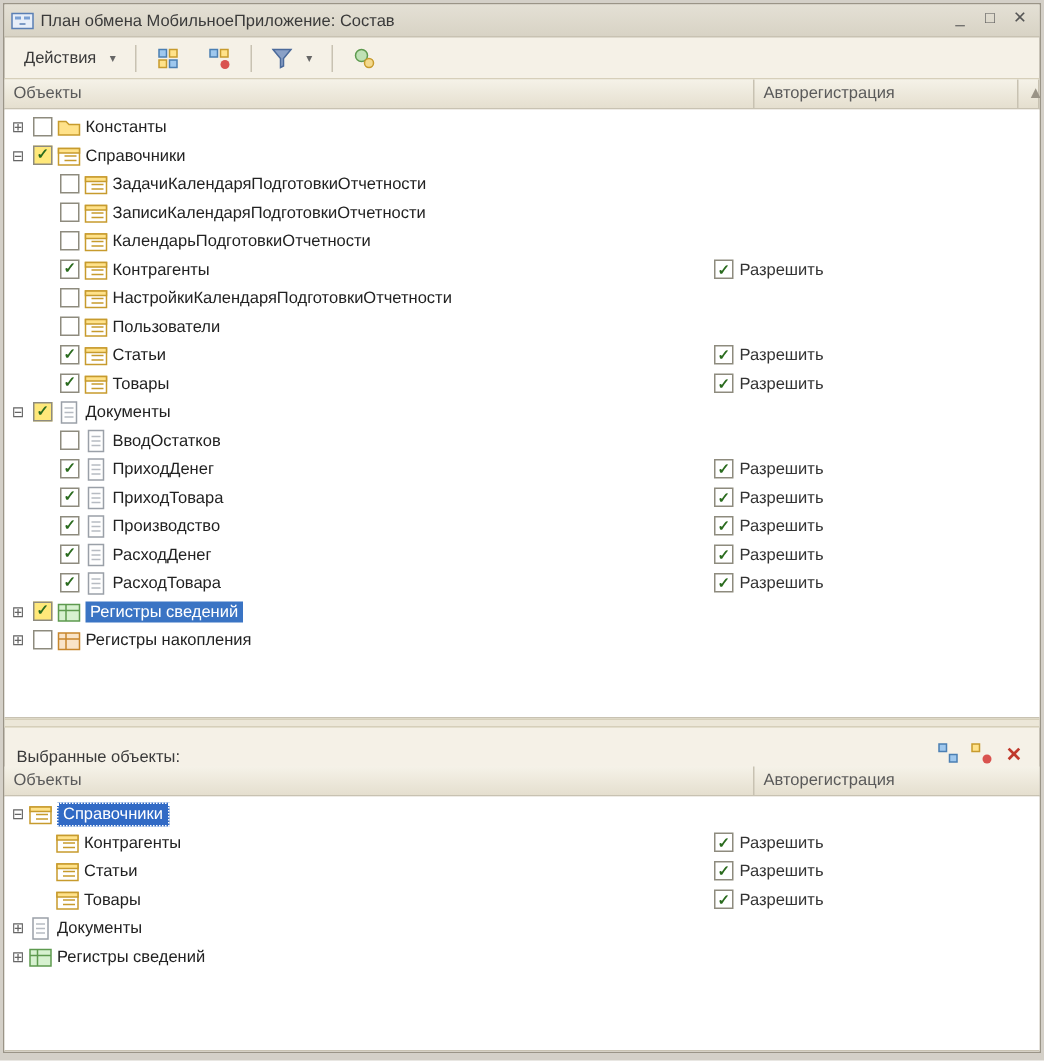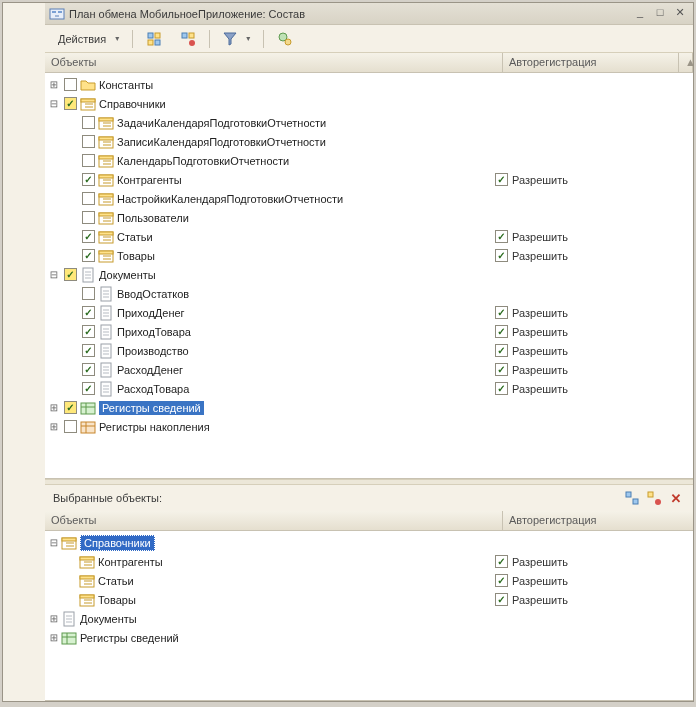--- a/index.html
+++ b/index.html
@@ -9,21 +9,21 @@
     font-size: 11px;
     background: #d4d0c8;
     width: 696px; height: 707px;
     overflow: hidden;
   }
   .window {
     width: 692px; height: 700px;
     margin: 2px;
     background: #f5f1e7;
     border: 1px solid #9a9487;
-    display: flex; flex-direction: column; padding-left: 42px;
+    display: flex; flex-direction: column;
   }
   .titlebar {
     height: 22px;
     background: linear-gradient(#e4e0d5,#d8d3c5);
     border-bottom: 1px solid #c8c2b2;
     display: flex; align-items: center;
     padding: 0 4px;
   }
   .titlebar .ticon { margin-right:4px; }
   .titlebar .title { flex:1; color:#3a3a3a; font-weight:normal; }
@@ -100,21 +100,21 @@
     display:inline-flex; align-items:center; justify-content:center;
     margin:0 3px; cursor:pointer;
     font-size:10px; line-height:10px;
   }
   .chk.on::after { content:"✓"; color:#2a6b1e; font-weight:bold;}
   .chk.yellow { background:#ffe87a; }
   .chk.yellow::after { content:"✓"; color:#2a6b1e; font-weight:bold;}
   .ticon { width:16px; height:16px; display:inline-flex; align-items:center; justify-content:center; margin-right:3px;}
   .label { color:#222; }
   .cell-obj { flex:1; display:flex; align-items:center; padding-left:2px;}
-  .cell-auto { width:198px; display:flex; align-items:center;}
+  .cell-auto { width:217px; display:flex; align-items:center;}
   .auto-chk {
     width:13px; height:13px; border:1px solid #8e8b7e; background:#fff;
     display:inline-flex; align-items:center; justify-content:center;
     margin-right:4px; cursor:pointer; font-size:10px;
   }
   .auto-chk.on::after{content:"✓"; color:#2a6b1e; font-weight:bold;}
   .deny-ico {
     width:13px; height:13px; border-radius:50%;
     background:#f6a23c; border:1px solid #d17f1a;
     position:relative; margin-right:4px;
@@ -125,21 +125,21 @@
   }
   .autotxt { color:#333; }
 
   .splitter {
     height:6px; background:#ece7d8;
     border-top:1px solid #d6cfba;
     border-bottom:1px solid #d6cfba;
     cursor:row-resize;
   }
   .subheader {
-    height:26px; display:flex; align-items:center;
+    height:26px; display:flex; align-items:flex-end;
     padding:0 8px; color:#3a3a3a;
   }
   .subheader .lbl { flex:1; }
   .subtools { display:flex; gap:4px;}
   .sicon { width:18px; height:18px; display:flex; align-items:center; justify-content:center; cursor:pointer;}
   .xred { color:#c0392b; font-weight:bold; font-size:13px;}
 
   .bottompanel { height:190px; display:flex; flex-direction:column; }
   .bottompanel .treebody { flex:1; }
 

